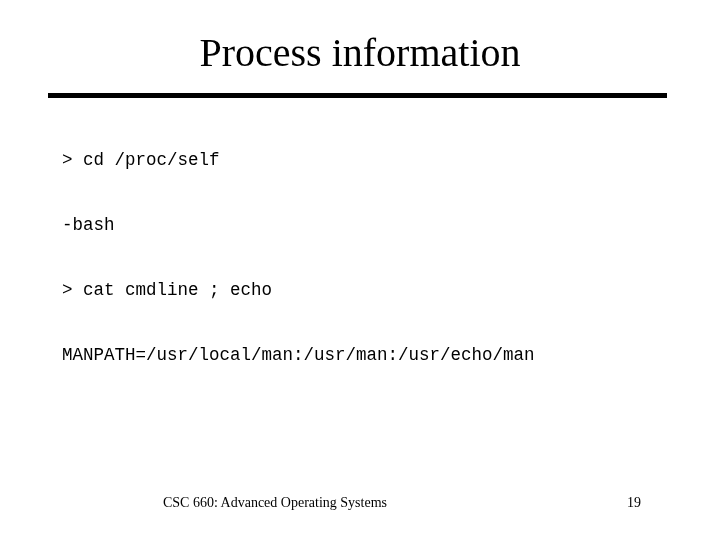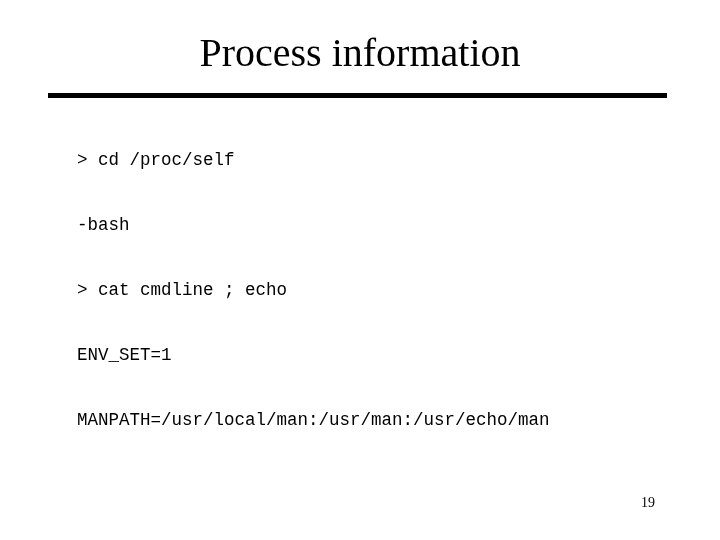--- a/index.html
+++ b/index.html
@@ -42,66 +42,65 @@
     left: 62px;
     top: 107px;
     font-family: "Liberation Mono", "DejaVu Sans Mono", monospace;
     font-size: 17.5px;
     line-height: 21.65px;
     color: #000000;
     white-space: pre;
   }
   .terminal-line {
     height: 21.65px;
-    margin-left: 15px;
   }
   .footer-course {
     position: absolute;
     left: 163px;
     top: 495px;
     font-family: "Liberation Serif", serif;
     font-size: 14px;
     line-height: 1.15;
     color: #000000;
     white-space: nowrap;
   }
   .page-number {
     position: absolute;
-    right: 65px;
+    right: 79px;
     top: 495px;
     font-family: "Liberation Serif", serif;
     font-size: 14px;
     line-height: 1.15;
     color: #000000;
   }
 </style>
 </head>
 <body>
 
 <div class="slide">
 
   <div class="slide-title">Process information</div>
 
   <div class="title-rule"></div>
 
   <div class="terminal-output">
     <div class="terminal-line">&gt; cd /proc/self</div>
     <div class="terminal-line">-bash</div>
     <div class="terminal-line">&gt; cat cmdline ; echo</div>
-    <div class="terminal-line">ENV_SET=1</div>
     <div class="terminal-line">MANPATH=/usr/local/man:/usr/man:/usr/echo/man</div>
     
     
     
     
     
     
     
     
     
     
     
   </div>
 
+  <div class="footer-course">CSC 660: Advanced Operating Systems</div>
 
   <div class="page-number">19</div>
 
 </div>
 
 </body></html>

